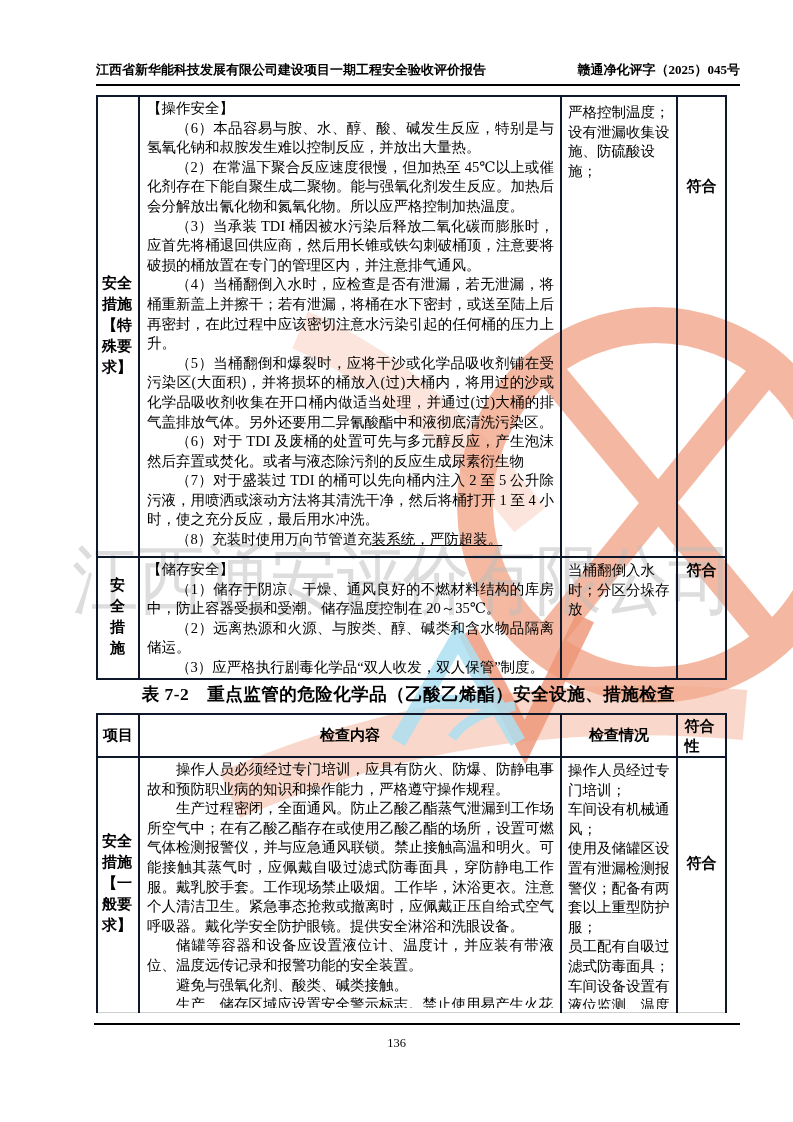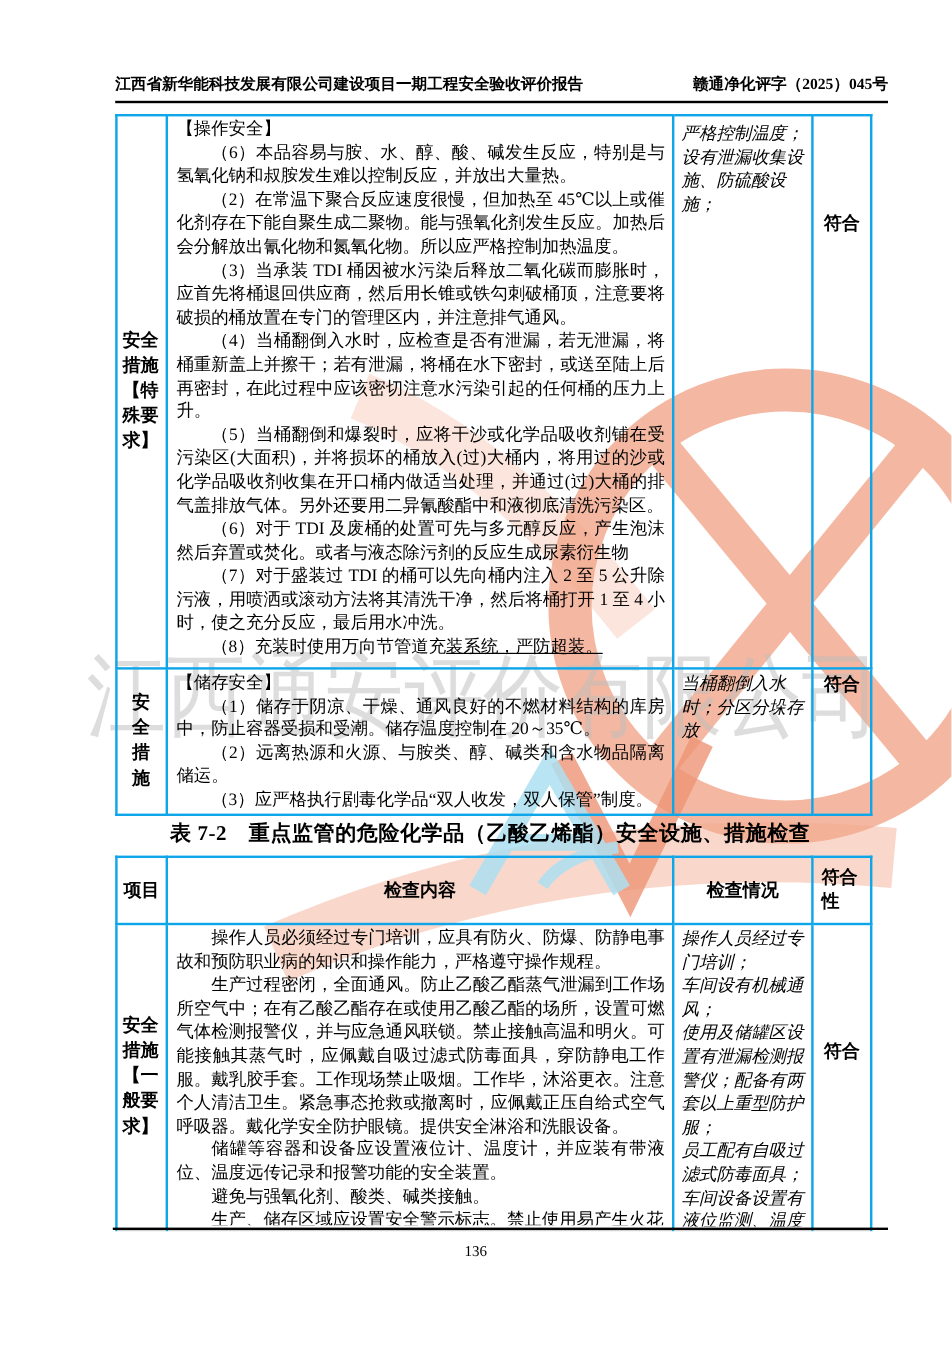--- a/index.html
+++ b/index.html
@@ -10,31 +10,31 @@
   .content{position:relative;z-index:1;}
   
   .hdr{
     position:absolute;left:96px;top:61px;width:644px;display:flex;
     justify-content:space-between;align-items:center;
     border-bottom:2px solid #000;padding-bottom:5px;
     font-weight:bold;font-size:13px;white-space:nowrap;
   }
   
   table{border-collapse:collapse;table-layout:fixed;position:absolute;left:96px;background:transparent;}
-  td{border:2px solid #0ea5e9;padding:0;vertical-align:top;overflow:hidden;margin-left:28px;}
+  td{border:2px solid #0f172a;padding:0;vertical-align:top;overflow:hidden;margin-left:28px;}
   .t1{top:95px;width:629px;}
   .t2{top:713px;width:629px;}
   .cell-body{padding:2px 6px 0 7px;font-size:14.5px;line-height:19.6px;text-align:justify;}
   .sec{margin:0;font-size:14.5px;}
   .para{margin:0;text-indent:2em;}
   .u{text-decoration:underline;}
   .lbl-cell{vertical-align:middle;text-align:center;font-family:Liberation Mono, monospace;}
   .vlabel2{width:32px;margin:0 auto;word-break:break-all;font-weight:bold;font-size:15px;line-height:21px;text-align:left;}
   .vlabel1{width:16px;margin:0 auto;word-break:break-all;font-weight:bold;font-size:15px;line-height:21px;text-align:left;}
-  .chk{padding:6px 4px 0 6px;font-size:14.5px;line-height:19.6px;font-style:italic;}
+  .chk{padding:6px 4px 0 6px;font-size:14.5px;line-height:19.6px;}
   .chk p{margin:0;}
   .gap{margin-top:52px;}
   .conf{font-weight:bold;font-size:15px;text-align:center;}
   .conf-r1{padding-top:80px;}
   .conf-r2{padding-top:3px;}
   .conf-t2{padding-top:96px;}
   .hcell{font-weight:bold;font-size:15px;text-align:center;vertical-align:middle;}
   .hwrap{width:34px;margin:0 auto;word-break:break-all;line-height:20px;text-align:left;}
   .t2 .bodyrow td{border-bottom:1px solid #cfcfcf;}
   .clip{height:248px;overflow:hidden;}
@@ -132,21 +132,21 @@
     <div class="caption">表 7-2　重点监管的危险化学品（乙酸乙烯酯）安全设施、措施检查</div>
 
     <table class="t2">
       <colgroup>
           <col style="width:42px">
           <col style="width:422px">
           <col style="width:116px">
           <col style="width:49px">
         </colgroup>
       <tbody>
-          <tr style="height:56px;border-radius:15px;">
+          <tr style="height:43px;border-radius:15px;">
         <td class="hcell">项目</td>
         <td class="hcell">检查内容</td>
         <td class="hcell">检查情况</td>
         <td class="hcell">
           <div class="hwrap">符合性</div>
         </td>
       </tr>
       <tr class="bodyrow" style="height:255px;">
         <td class="lbl-cell">
           <div class="vlabel2">安全措施【一般要求】</div>

